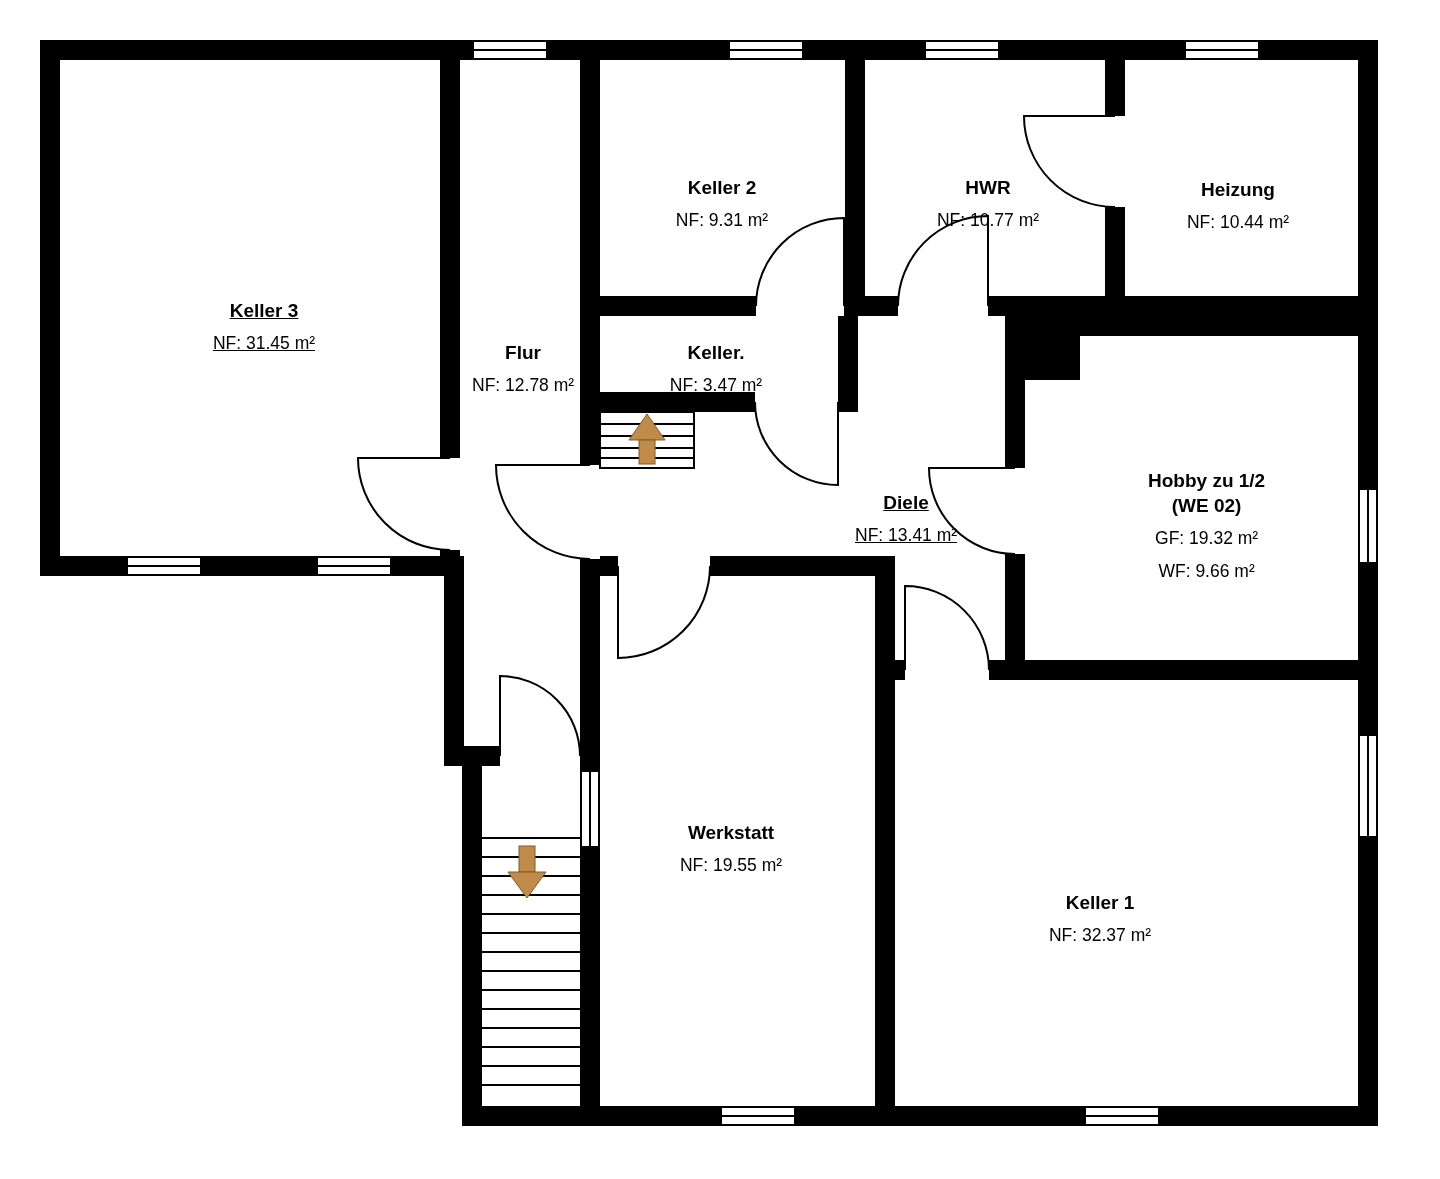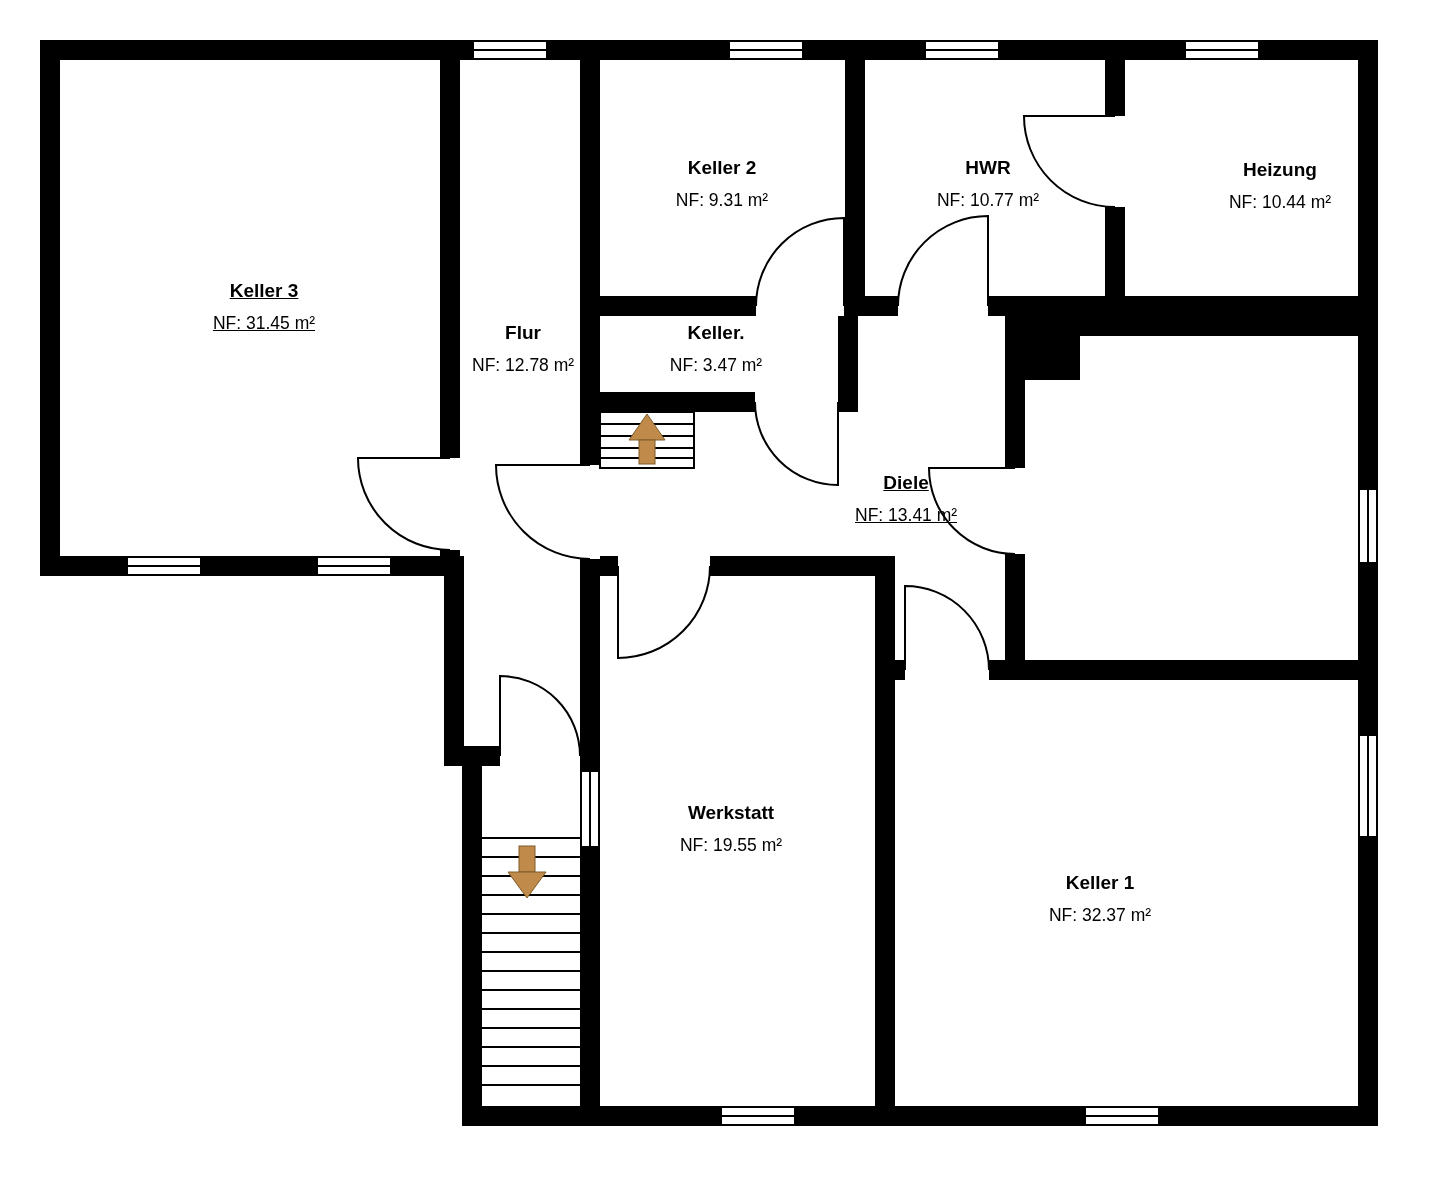--- a/index.html
+++ b/index.html
@@ -20,21 +20,21 @@
   .open{fill:var(--bg-color);}
   .winbg{fill:var(--bg-color);}
   .winline{fill:var(--wall-color);}
   .door{fill:none;stroke:var(--wall-color);stroke-width:2;}
   .stairbox{fill:var(--bg-color);stroke:var(--wall-color);stroke-width:2;}
   .stairfloor{fill:var(--bg-color);}
   .tread{fill:none;stroke:var(--wall-color);stroke-width:2;}
   .arrow{fill:var(--arrow-color);stroke:var(--arrow-stroke);stroke-width:1;}
   .label{position:absolute;white-space:nowrap;line-height:25px;text-align:center;}
   .label.centered{transform:translateX(-50%);text-align:center;}
-  .room-name{font-size:19px;font-weight:700;}
+  .room-name{font-size:19px;font-weight:700;margin-top:20px;}
   .room-sub{font-size:19px;font-weight:700;}
   .room-area{font-size:17.5px;font-weight:400;margin-top:8px;}
 </style>
 </head>
 <body>
 
 <div class="canvas">
 
   <svg width="1440" height="1179" viewBox="0 0 1440 1179">
 
@@ -195,35 +195,41 @@
   <div class="label centered" style="left:722px;top:155px;">
     <div class="room-name">Keller 2</div>
     <div class="room-area">NF: 9.31 m²</div>
   </div>
 
   <div class="label centered" style="left:988px;top:155px;text-align:center;">
     <div class="room-name">HWR</div>
     <div class="room-area">NF: 10.77 m²</div>
   </div>
 
-  <div class="label centered" style="left:1280px;top:157px;">
+  <div class="label centered" style="left:1238px;top:157px;">
     <div class="room-name">Heizung</div>
     <div class="room-area">NF: 10.44 m²</div>
   </div>
 
   <div class="label centered" style="left:716px;top:320px;">
     <div class="room-name">Keller.</div>
     <div class="room-area">NF: 3.47 m²</div>
   </div>
 
   <div class="label" style="left:855px;top:470px;text-decoration:underline;">
     <div class="room-name">Diele</div>
     <div class="room-area">NF: 13.41 m²</div>
   </div>
 
+  <div class="label" style="left:1148px;top:448px;">
+    <div class="room-name">Hobby zu 1/2</div>
+    <div class="room-sub">(WE 02)</div>
+    <div class="room-area">GF: 19.32 m²</div>
+    <div class="room-area">WF: 9.66 m²</div>
+  </div>
 
   <div class="label centered" style="left:731px;top:800px;">
     <div class="room-name">Werkstatt</div>
     <div class="room-area">NF: 19.55 m²</div>
   </div>
 
   <div class="label centered" style="left:1100px;top:870px;">
     <div class="room-name">Keller 1</div>
     <div class="room-area">NF: 32.37 m²</div>
   </div>

